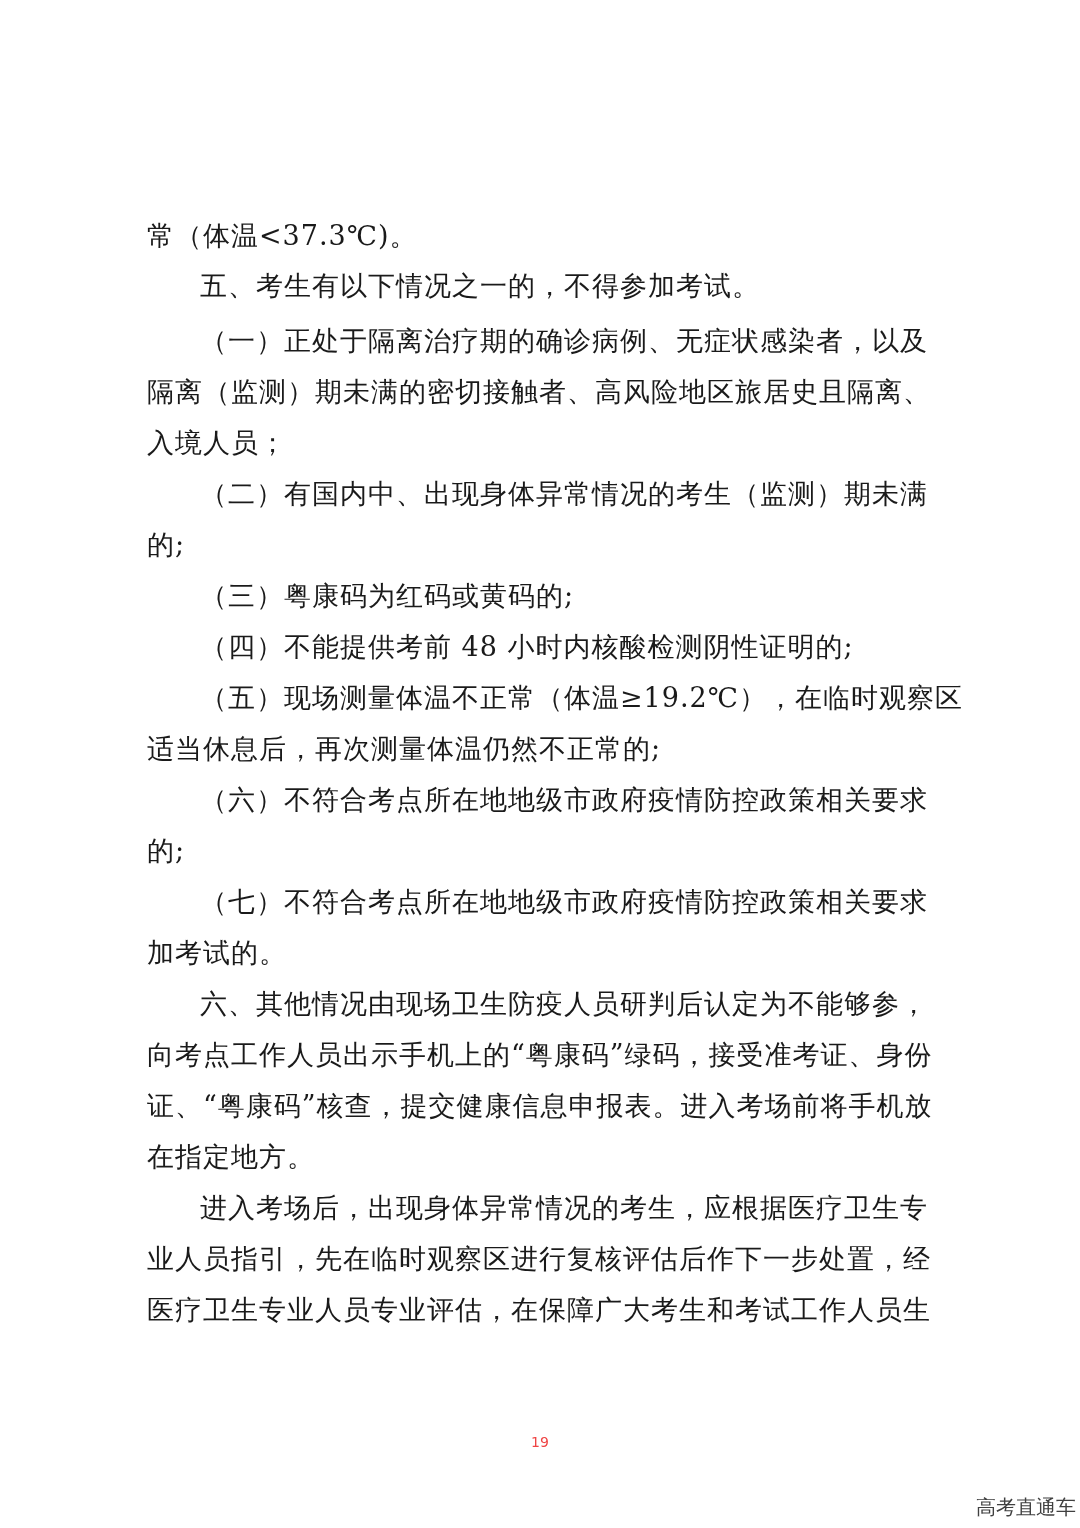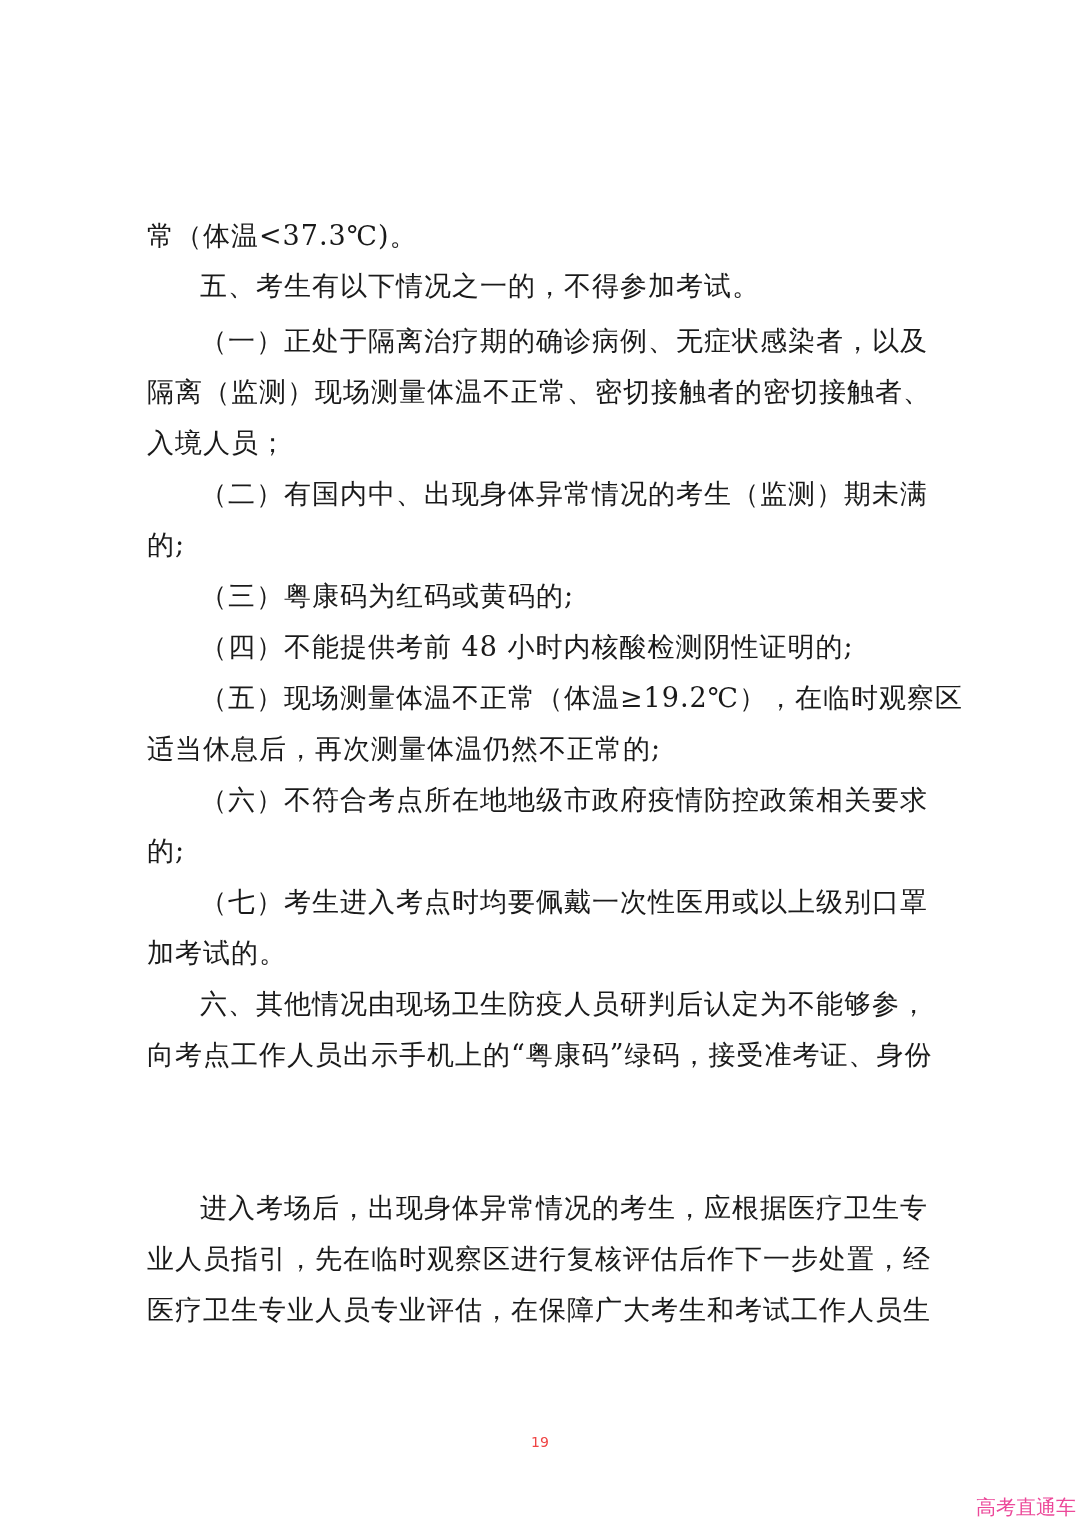--- a/index.html
+++ b/index.html
@@ -4,42 +4,44 @@
 <style>
   html, body { margin: 0; padding: 0; background: #ffffff; }
   body { width: 1080px; height: 1528px; position: relative; overflow: hidden;
          font-family: "DejaVu Serif", "Liberation Serif", serif; color: #1a1a1a; }
   .page { position: absolute; left: 0; top: 16px; width: 1080px; height: 1528px; padding-left: 24px; }
   .line { position: absolute; left: 147px; font-size: 27px; line-height: 40px; white-space: nowrap; letter-spacing: 1px; }
   .indent { left: 200px; text-align: center; }
   .pagenum { position: absolute; top: 1418px; left: 0; width: 1080px; text-align: center;
              font-family: "DejaVu Sans", sans-serif; font-size: 14px; color: #ef4444; }
   .watermark { position: absolute; top: 1478px; right: 28px; font-family: "DejaVu Sans", sans-serif;
-               font-size: 20px; color: #ec4899; }
+               font-size: 20px; color: #404040; }
 </style>
 </head>
 <body>
 
 <div class="page">
   <div class="line" style="top:200px">常（体温&lt;37.3℃)。</div>
   <div class="line indent" style="top:250px">五、考生有以下情况之一的，不得参加考试。</div>
   <div class="line indent" style="top:305px">（一）正处于隔离治疗期的确诊病例、无症状感染者，以及</div>
-  <div class="line" style="top:356px">隔离（监测）现场测量体温不正常、密切接触者的密切接触者、</div>
+  <div class="line" style="top:356px">隔离（监测）期未满的密切接触者、高风险地区旅居史且隔离、</div>
   <div class="line" style="top:407px">入境人员；</div>
   <div class="line indent" style="top:458px">（二）有国内中、出现身体异常情况的考生（监测）期未满</div>
   <div class="line" style="top:509px">的;</div>
   <div class="line indent" style="top:560px">（三）粤康码为红码或黄码的;</div>
   <div class="line indent" style="top:611px">（四）不能提供考前 48 小时内核酸检测阴性证明的;</div>
   <div class="line indent" style="top:662px">（五）现场测量体温不正常（体温≥19.2℃），在临时观察区</div>
   <div class="line" style="top:713px">适当休息后，再次测量体温仍然不正常的;</div>
   <div class="line indent" style="top:764px">（六）不符合考点所在地地级市政府疫情防控政策相关要求</div>
   <div class="line" style="top:815px">的;</div>
-  <div class="line indent" style="top:866px">（七）考生进入考点时均要佩戴一次性医用或以上级别口罩</div>
+  <div class="line indent" style="top:866px">（七）不符合考点所在地地级市政府疫情防控政策相关要求</div>
   <div class="line" style="top:917px">加考试的。</div>
   <div class="line indent" style="top:968px">六、其他情况由现场卫生防疫人员研判后认定为不能够参，</div>
   <div class="line" style="top:1019px">向考点工作人员出示手机上的“粤康码”绿码，接受准考证、身份</div>
+  <div class="line" style="top:1070px">证、“粤康码”核查，提交健康信息申报表。进入考场前将手机放</div>
+  <div class="line" style="top:1121px">在指定地方。</div>
   <div class="line" style="top:1223px">业人员指引，先在临时观察区进行复核评估后作下一步处置，经</div>
   <div class="line indent" style="top:1172px">进入考场后，出现身体异常情况的考生，应根据医疗卫生专</div>
   <div class="line" style="top:1274px">医疗卫生专业人员专业评估，在保障广大考生和考试工作人员生</div>
 
   <div class="pagenum">19</div>
   <div class="watermark">高考直通车</div>
 </div>
 
 </body></html>

